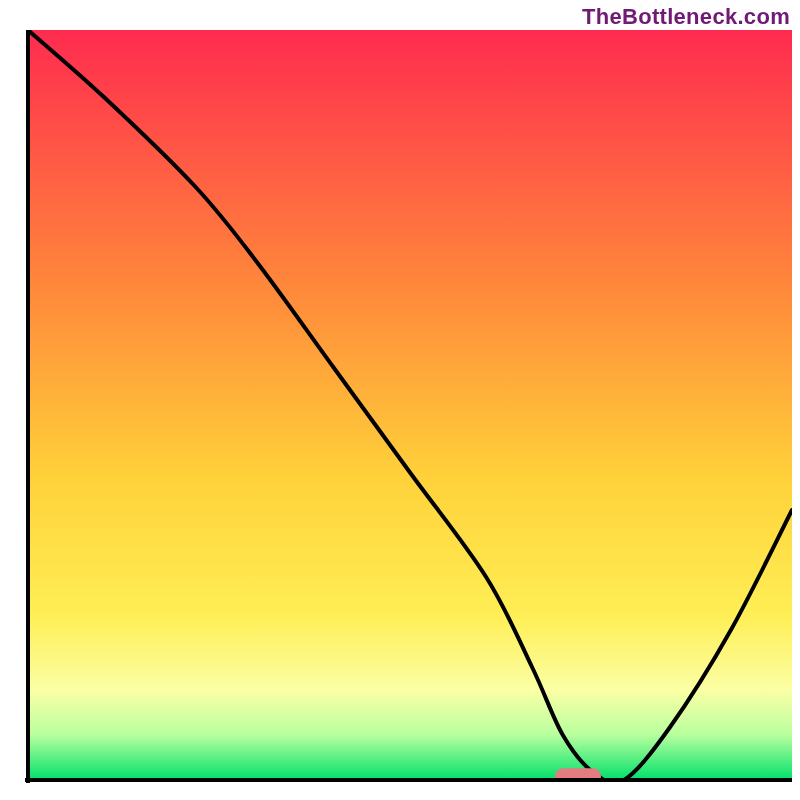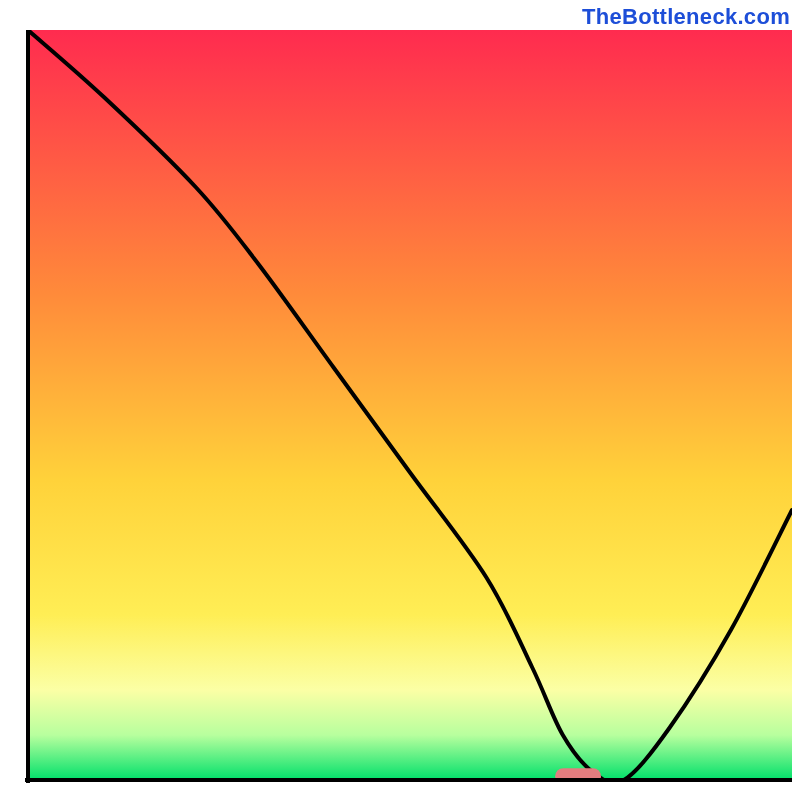--- a/index.html
+++ b/index.html
@@ -14,21 +14,21 @@
     position: relative;
     width: 800px;
     height: 800px;
   }
   .watermark {
     position: absolute;
     top: 4px;
     right: 10px;
     font-size: 22px;
     font-weight: bold;
-    color: #1d4ed8;
+    color: #701a75;
     letter-spacing: 0.3px;
     z-index: 10;
   }
   svg {
     display: block;
   }
 </style>
 </head>
 <body>
 

